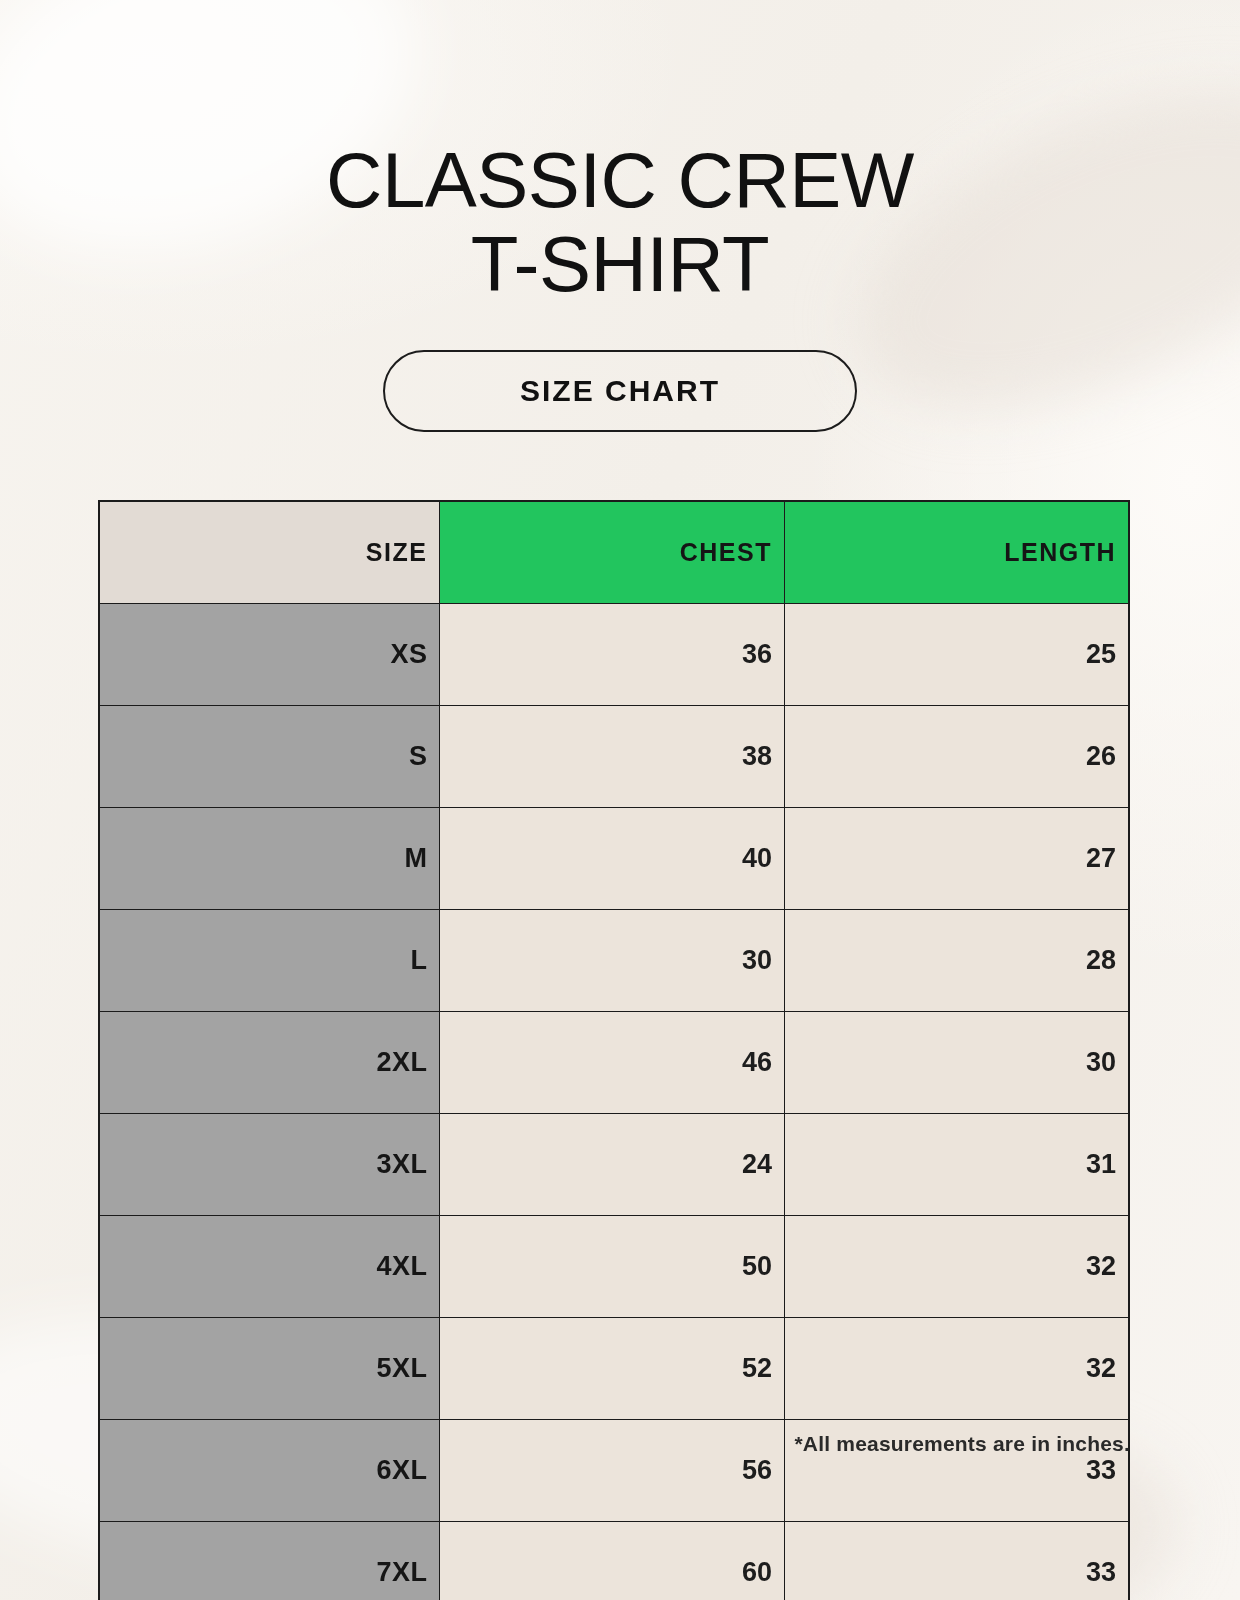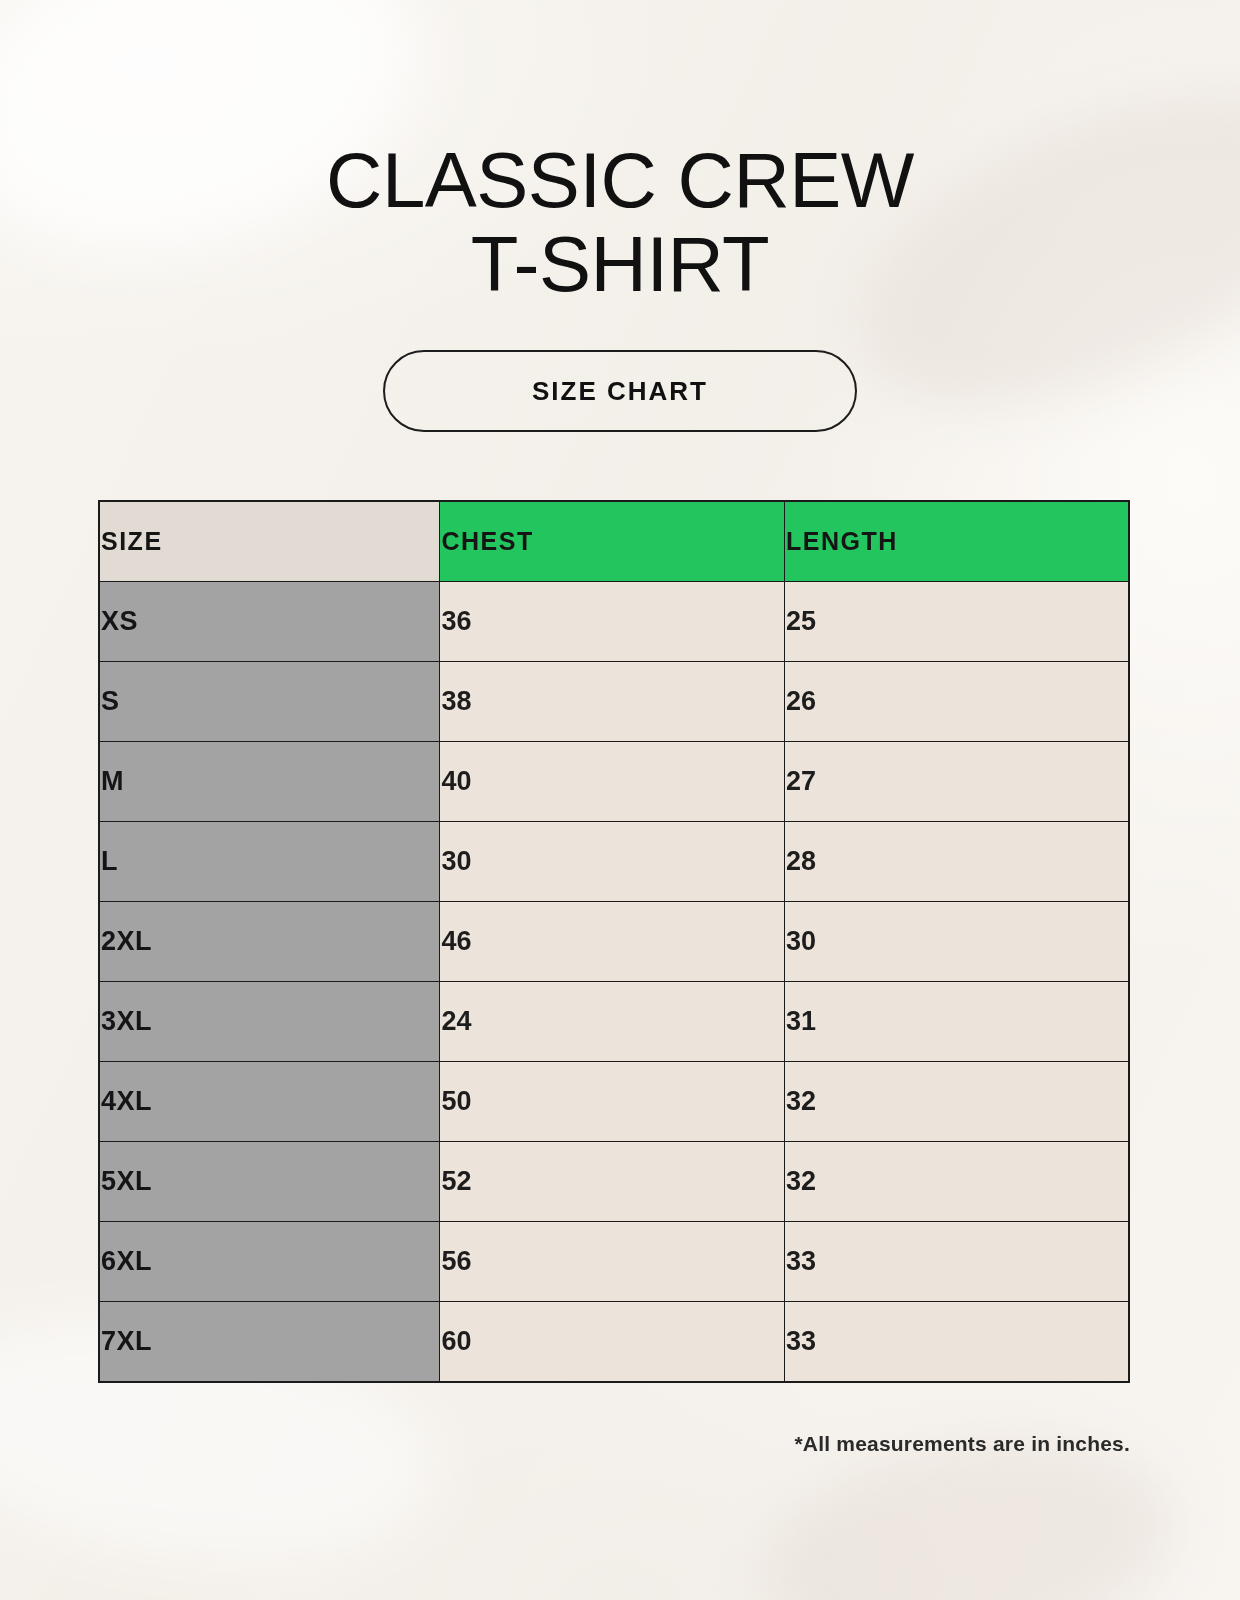--- a/index.html
+++ b/index.html
@@ -88,21 +88,21 @@
     width: 470px;
     height: 78px;
     border: 2px solid #1c1c1c;
     border-radius: 44px;
     display: flex;
     align-items: center;
     justify-content: center;
     background: transparent;
   }
   .badge-label {
-    font-size: 26px;
+    font-size: 30px;
     font-weight: bold;
     letter-spacing: 2px;
     color: #111111;
   }
 
   .table-wrap {
     position: absolute;
     top: 500px;
     left: 98px;
     width: 1032px;
@@ -114,23 +114,23 @@
     border: 2px solid #1b1b1b;
   }
   table.size-table col.c1 { width: 33.1%; }
   table.size-table col.c2 { width: 33.45%; }
   table.size-table col.c3 { width: 33.45%; }
 
   table.size-table th,
   table.size-table td {
     border: 1px solid #1b1b1b;
     height: 77px;
-    text-align: left;
+    text-align: right;
     vertical-align: middle;
-    padding: 1px;
+    padding: 12px;
     margin-left: 18px;
   }
   table.size-table thead th {
     font-size: 25px;
     font-weight: bold;
     letter-spacing: 1.5px;
     color: #151515;
   }
   thead th.head-size {
     background: #e2dbd4;

